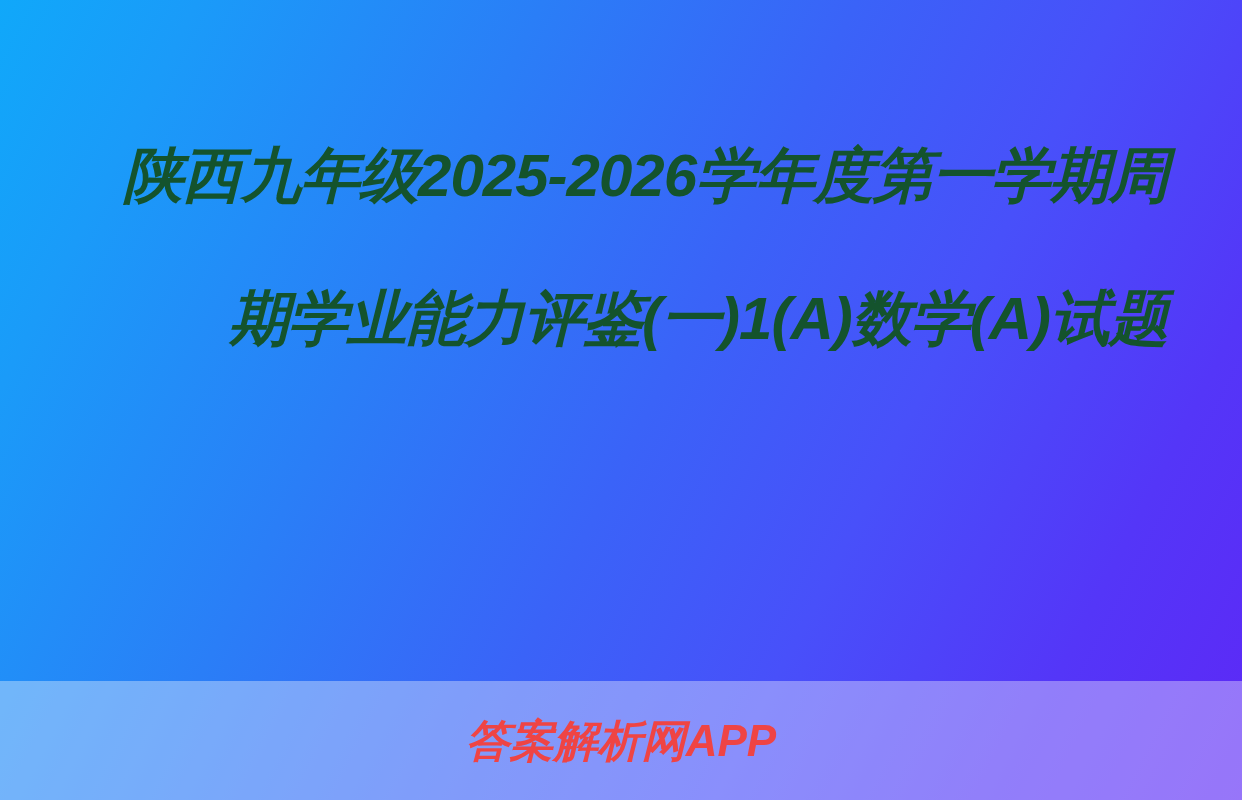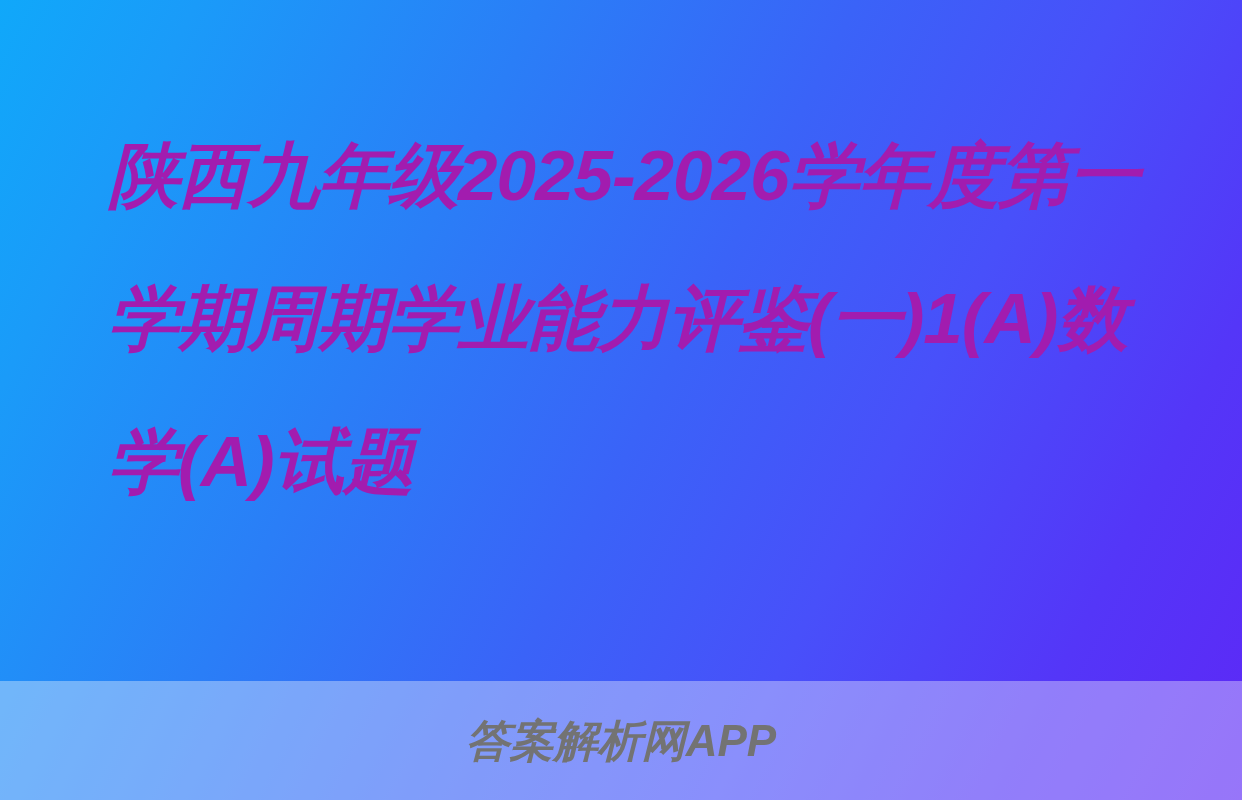--- a/index.html
+++ b/index.html
@@ -31,46 +31,46 @@
         #5436f8 85%,
         #5d28f6 100%);
   }
 
   
   .title-block {
     position: absolute;
     left: 108px;
     top: 104px;
     width: 1060px;
-    color: #a21caf;
-    font-size: 71px;
+    color: #14532d;
+    font-size: 60px;
     line-height: 143px;
     font-weight: 700;
     font-style: italic;
     letter-spacing: -1px;
     word-break: break-all;
-    text-align: left;
+    text-align: right;
     white-space: normal;
   }
 
   
   .bottom-banner {
     position: absolute;
     left: 0;
     right: 0;
     top: 681px;
     height: 119px;
     background: rgba(255, 255, 255, 0.36);
     display: flex;
     align-items: center;
     justify-content: center;
   }
 
   .banner-text {
-    color: #737373;
+    color: #ef4444;
     font-size: 44px;
     font-weight: 700;
     font-style: italic;
     letter-spacing: 0px;
     line-height: 1;
     white-space: nowrap;
   }
 </style>
 </head>
 <body>

